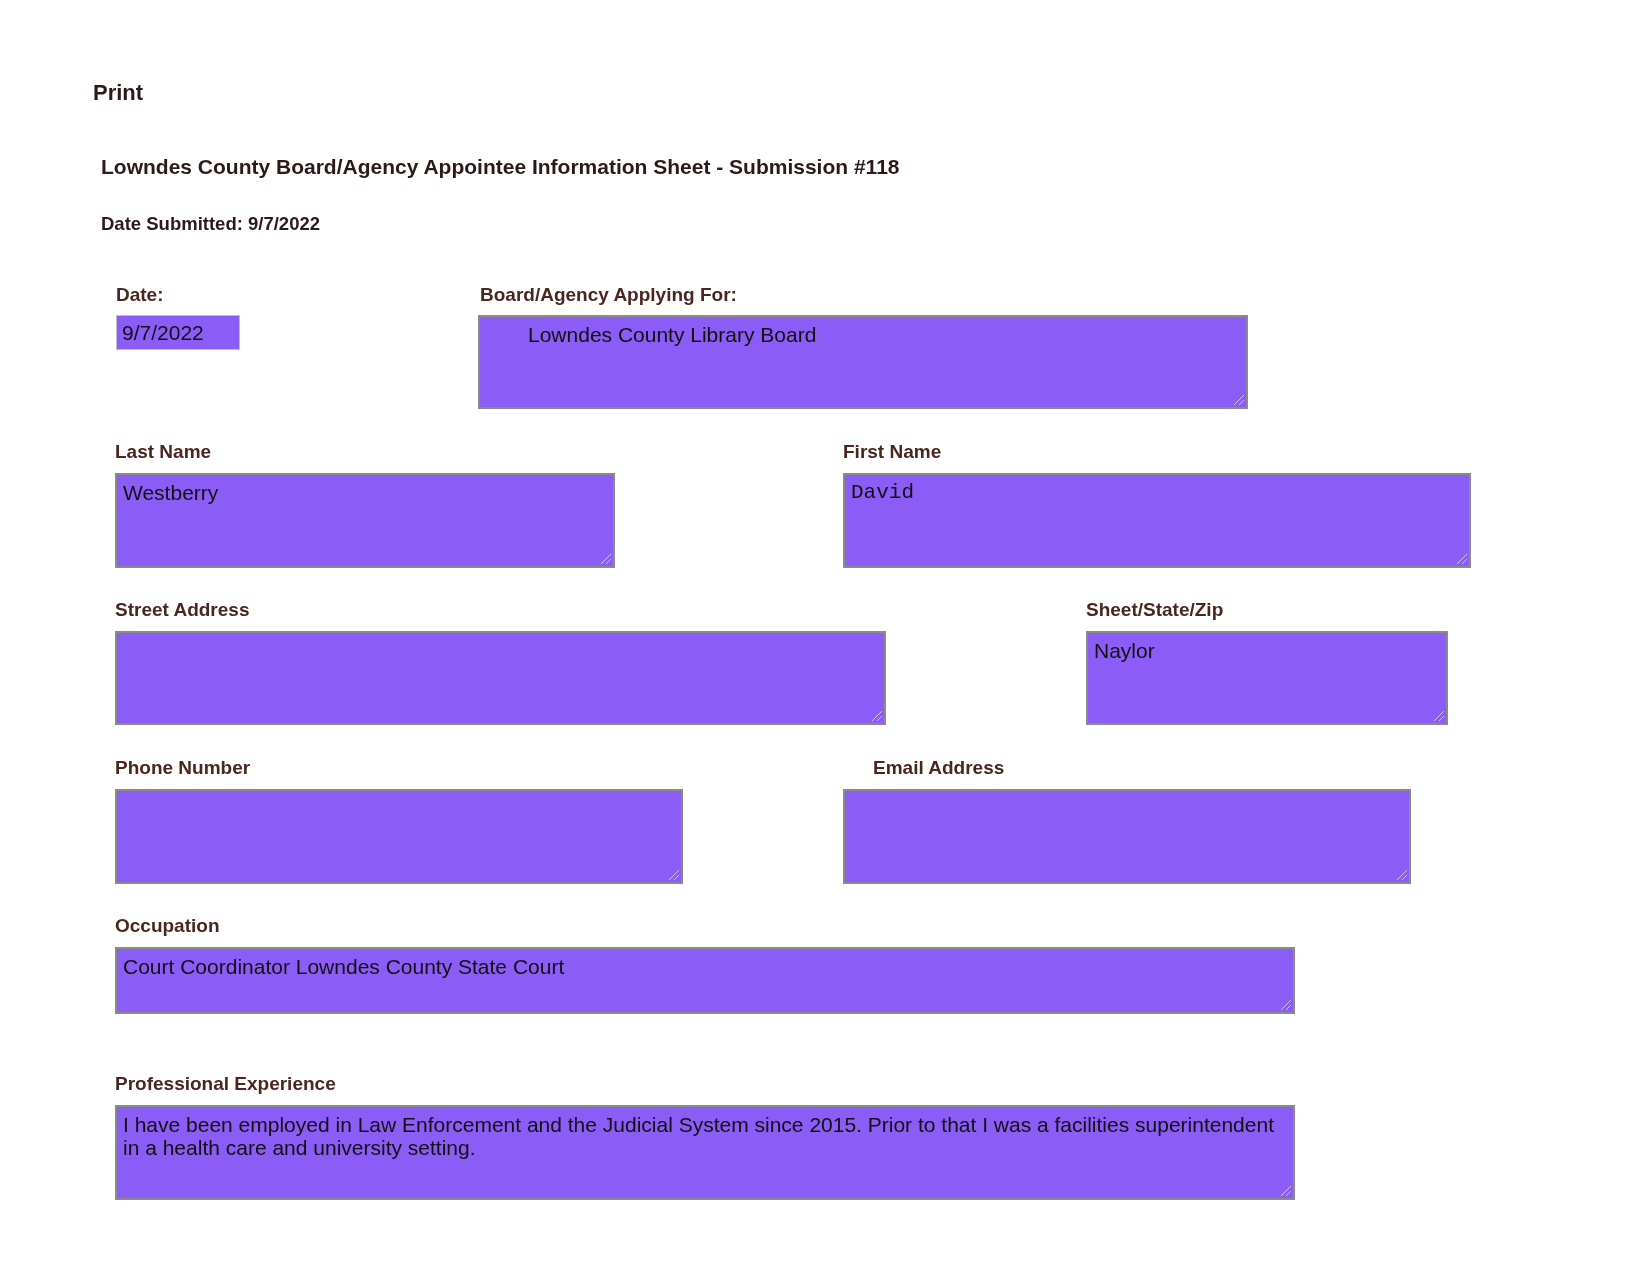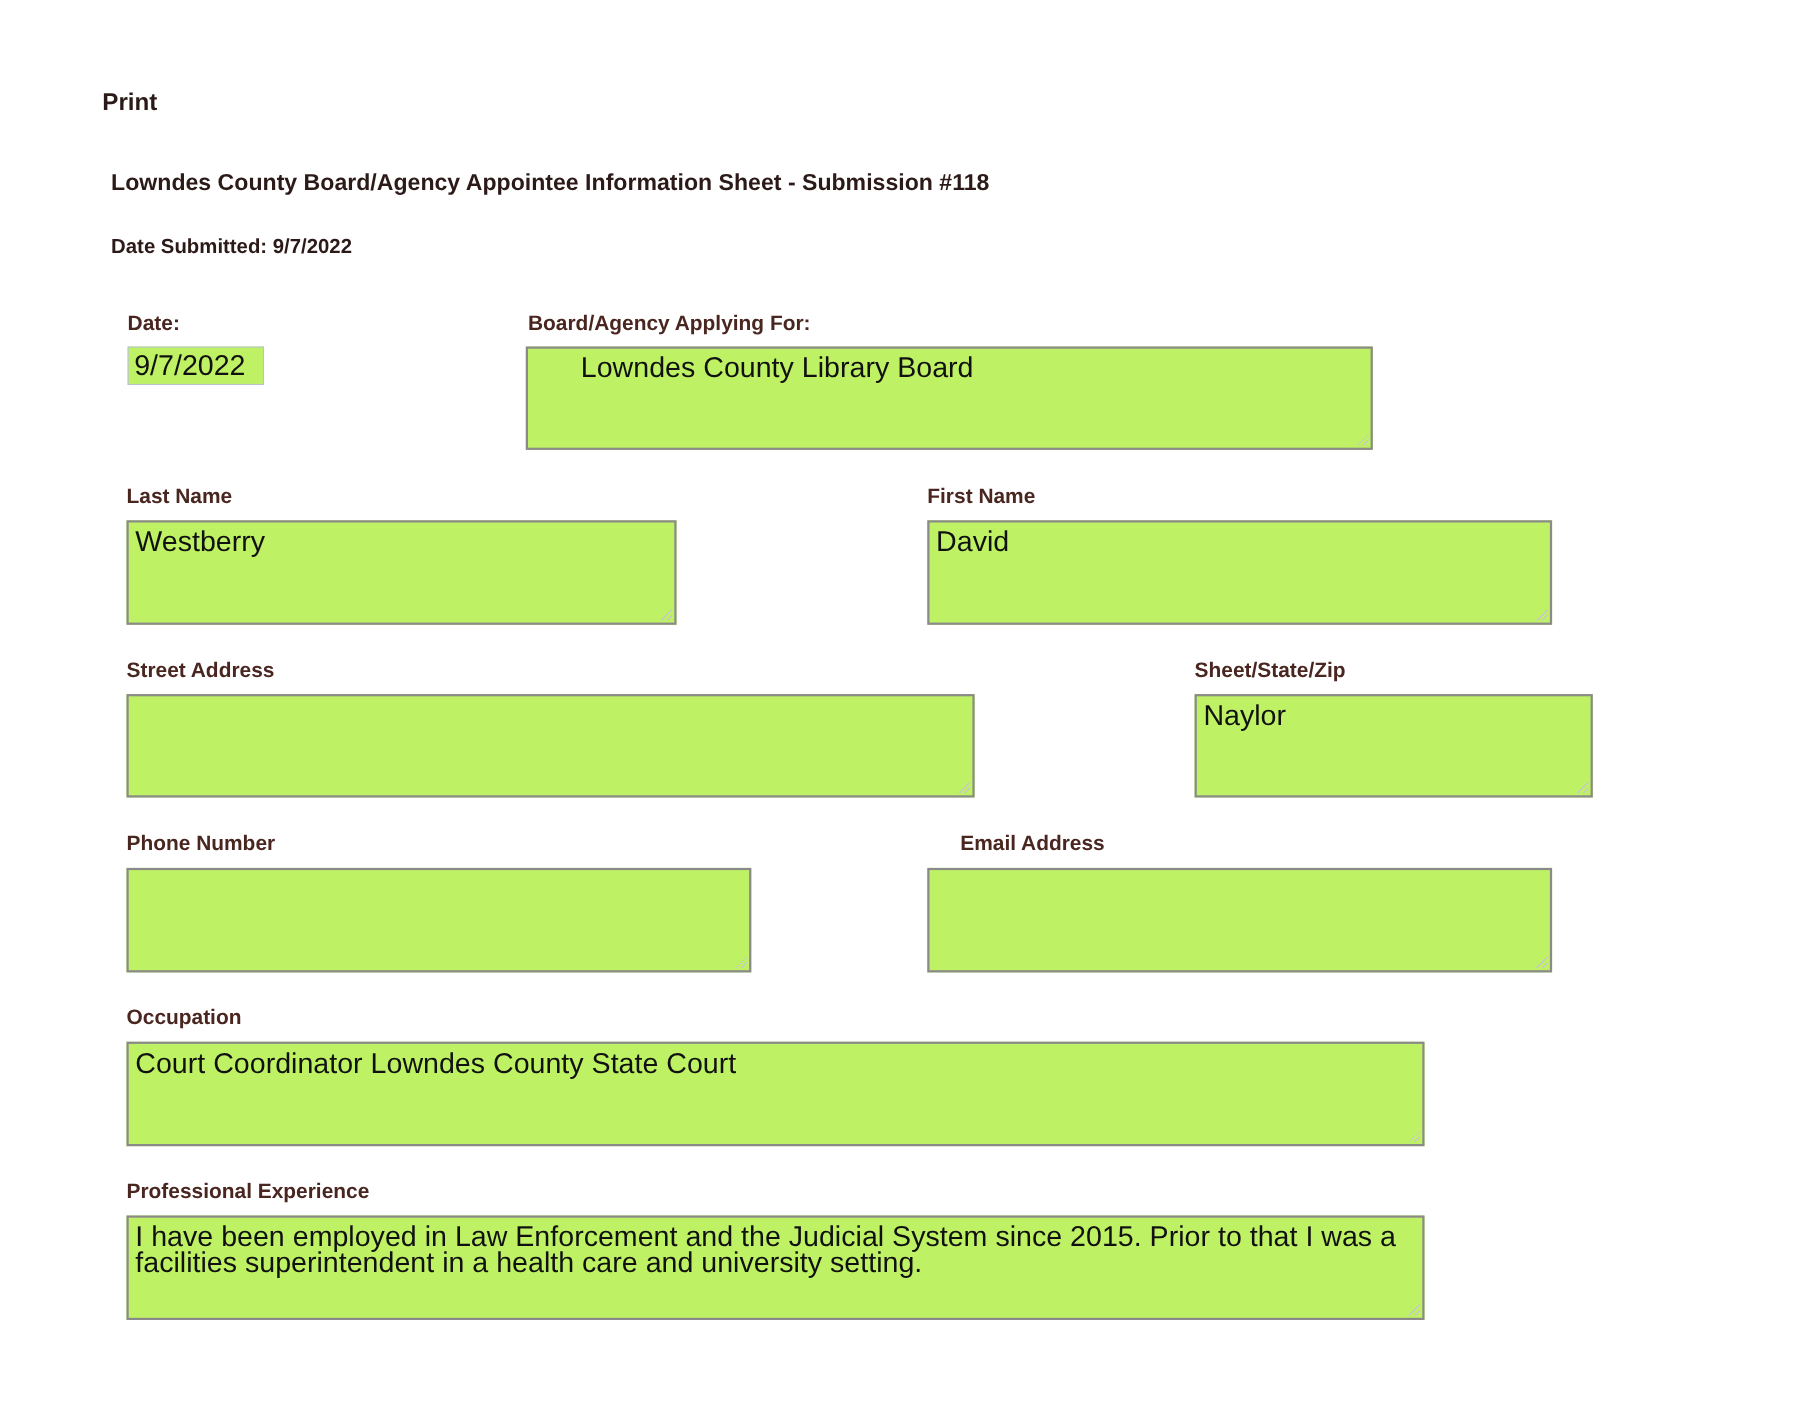--- a/index.html
+++ b/index.html
@@ -3,22 +3,22 @@
 <meta charset="utf-8">
 <style>
   html, body { margin: 0; padding: 0; background: #ffffff; }
   body { width: 1651px; height: 1275px; position: relative; overflow: hidden;
          font-family: "Liberation Sans", sans-serif; }
   .abs { position: absolute; }
   .print { left: 93px; top: 80px; font-size: 22px; font-weight: bold; color: #2b1a17; cursor: pointer; }
   .title { left: 101px; top: 155px; font-size: 21px; font-weight: bold; color: #2b1a17; }
   .submitted { left: 101px; top: 213px; font-size: 18.5px; font-weight: bold; color: #2b1a17; }
   .label { font-size: 19px; font-weight: bold; color: #4a2620; }
-  .box { border: 2px solid #8a8a8a; background: #bef264; box-sizing: border-box;
-         font-size: 26px; color: #111; padding: 6px 6px; line-height: 23px;
+  .box { border: 2px solid #8a8a8a; background: #8b5cf6; box-sizing: border-box;
+         font-size: 21px; color: #111; padding: 6px 6px; line-height: 23px;
          font-family: "Liberation Sans", sans-serif; }
   .box.date { border: 1.5px solid #b7c4cf; padding: 5px 5px; }
   .grip { position: absolute; right: 2px; bottom: 2px; width: 12px; height: 12px;
           background: linear-gradient(135deg, transparent 55%, #c8c8c8 55%, #c8c8c8 62%, transparent 62%, transparent 76%, #c8c8c8 76%, #c8c8c8 83%, transparent 83%); }
   .val { white-space: pre-wrap; }
 </style>
 </head>
 <body>
 
 <div class="abs print">Print</div>
@@ -36,21 +36,21 @@
   <span class="grip"></span>
 </div>
 
 <div class="abs label" style="left:115px; top:441px;">Last Name</div>
 <div class="abs box" style="left:115px; top:473px; width:500px; height:95px;">
   <span class="val">Westberry</span>
   <span class="grip"></span>
 </div>
 
 <div class="abs label" style="left:843px; top:441px;">First Name</div>
-<div class="abs box" style="left:843px; top:473px; width:568px; height:95px;">
+<div class="abs box" style="left:843px; top:473px; width:628px; height:95px;font-family:Liberation Mono, monospace;">
   <span class="val">David</span>
   <span class="grip"></span>
 </div>
 
 <div class="abs label" style="left:115px; top:599px;">Street Address</div>
 <div class="abs box" style="left:115px; top:631px; width:771px; height:94px;">
   <span class="val"></span>
   <span class="grip"></span>
 </div>
 
@@ -66,21 +66,21 @@
   <span class="grip"></span>
 </div>
 
 <div class="abs label" style="left:873px; top:757px;">Email Address</div>
 <div class="abs box" style="left:843px; top:789px; width:568px; height:95px;">
   <span class="val"></span>
   <span class="grip"></span>
 </div>
 
 <div class="abs label" style="left:115px; top:915px;">Occupation</div>
-<div class="abs box" style="left:115px; top:947px; width:1180px; height:95px;">
+<div class="abs box" style="left:115px; top:947px; width:1180px; height:67px;">
   <span class="val">Court Coordinator Lowndes County State Court</span>
   <span class="grip"></span>
 </div>
 
 <div class="abs label" style="left:115px; top:1073px;">Professional Experience</div>
 <div class="abs box" style="left:115px; top:1105px; width:1180px; height:95px;">
   <span class="val">I have been employed in Law Enforcement and the Judicial System since 2015. Prior to that I was a facilities superintendent in a health care and university setting.</span>
   <span class="grip"></span>
 </div>
 

